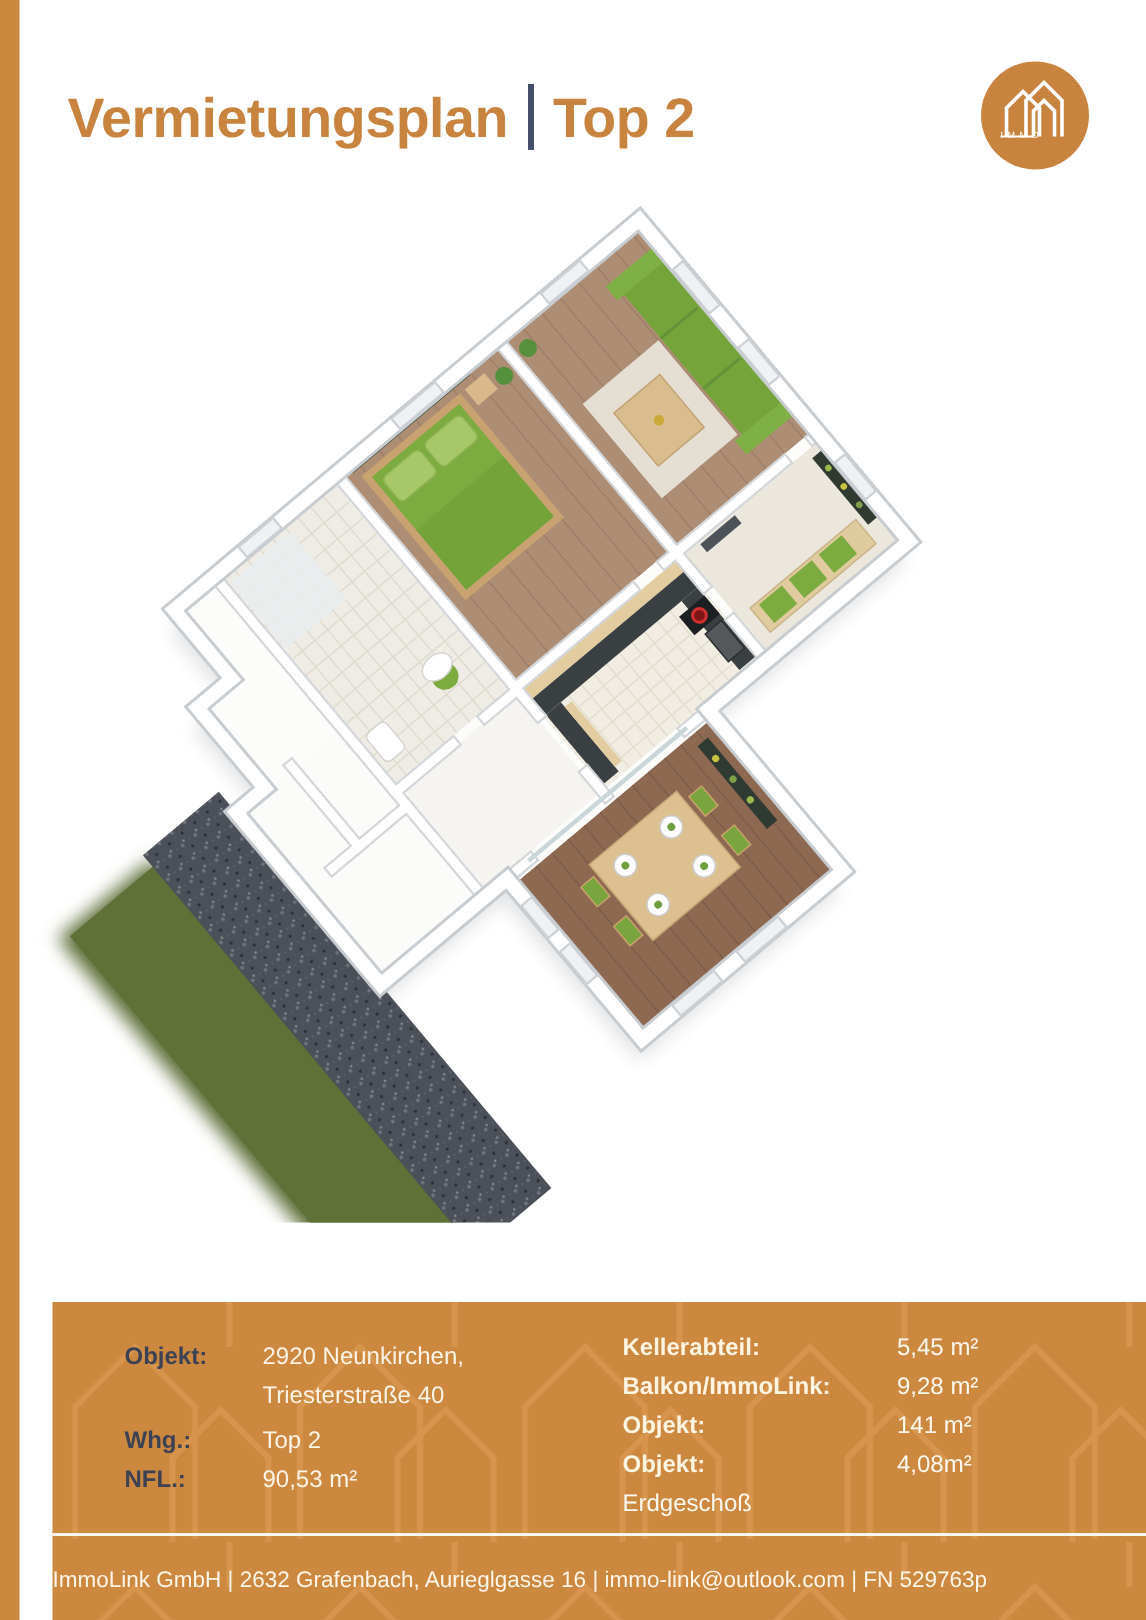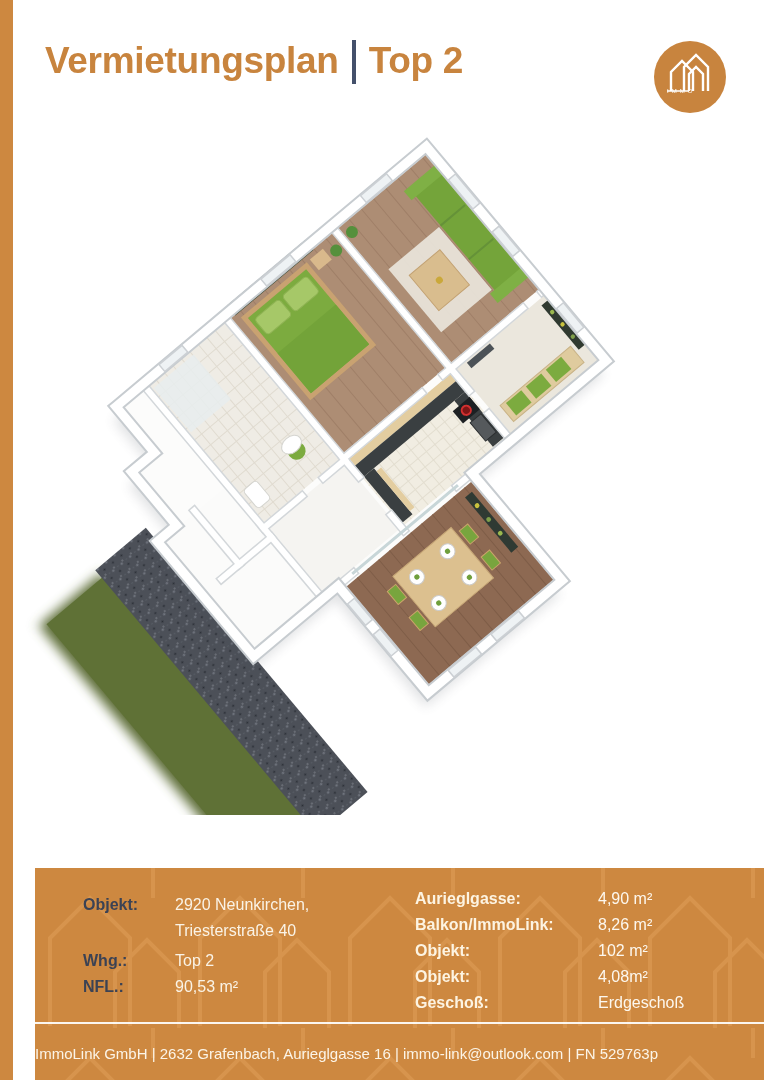--- a/index.html
+++ b/index.html
@@ -1,21 +1,21 @@
 <!DOCTYPE html>
 <html><head>
 <meta charset="utf-8">
 <style>
   html,body{margin:0;padding:0;background:#fff;}
   .page{position:relative;width:764px;height:1080px;background:#ffffff;overflow:hidden;
         font-family:"Liberation Sans","DejaVu Sans",sans-serif;}
   
   .left-strip{position:absolute;left:0;top:0;width:13px;height:1080px;background:#cd8840;}
   
-  .hdr{position:absolute;left:45px;top:40px;height:60px;display:flex;align-items:flex-start;}
+  .hdr{position:absolute;left:45px;top:40px;height:60px;display:flex;align-items:flex-end;}
   .hdr .t-main,.hdr .t-sub{font-size:37px;font-weight:600;color:#c8843e;letter-spacing:-.3px;}
   .hdr .t-div{display:inline-block;width:4px;height:44px;background:#44506b;margin:0 13px;}
   
   .logo{position:absolute;left:654px;top:41px;width:72px;height:72px;border-radius:50%;
         background:#c8843e;overflow:hidden;}
   .logo svg{position:absolute;left:0;top:0;}
   .logo .lg-small{position:absolute;left:13px;top:47px;font-size:6px;letter-spacing:3px;
         color:#ffffff;text-transform:uppercase;}
   .logo .lg-script{position:absolute;left:36px;top:41px;font-family:"DejaVu Serif","Liberation Serif",serif;
         font-style:italic;font-weight:bold;font-size:19px;color:#2e3a52;padding-left:47px;}
@@ -276,37 +276,36 @@
           <span class="val-l">Top 2</span>
         </div>
         <div class="row">
           <span class="lab-l">NFL.:</span>
           <span class="val-l">90,53 m²</span>
         </div>
       </div>
 
       <div class="col-r">
         <div class="row">
-          <span class="lab-r">Aurieglgasse:</span>
-          <span class="val-r">4,90 m²</span>
+          <span class="lab-r">Kellerabteil:</span>
+          <span class="val-r">5,45 m²</span>
         </div>
         <div class="row">
           <span class="lab-r">Balkon/ImmoLink:</span>
-          <span class="val-r">8,26 m²</span>
+          <span class="val-r">9,28 m²</span>
         </div>
         <div class="row">
           <span class="lab-r">Objekt:</span>
-          <span class="val-r">102 m²</span>
+          <span class="val-r">141 m²</span>
         </div>
         <div class="row">
           <span class="lab-r">Objekt:</span>
           <span class="val-r">4,08m²</span>
         </div>
         <div class="row">
-          <span class="lab-r">Geschoß:</span>
           <span class="val-r">Erdgeschoß</span>
         </div>
       </div>
     </div>
 
     <div class="divider"></div>
     <div class="foot-line">ImmoLink GmbH | 2632 Grafenbach, Aurieglgasse 16 | immo-link@outlook.com | FN 529763p</div>
   </section>
 
 </div>

